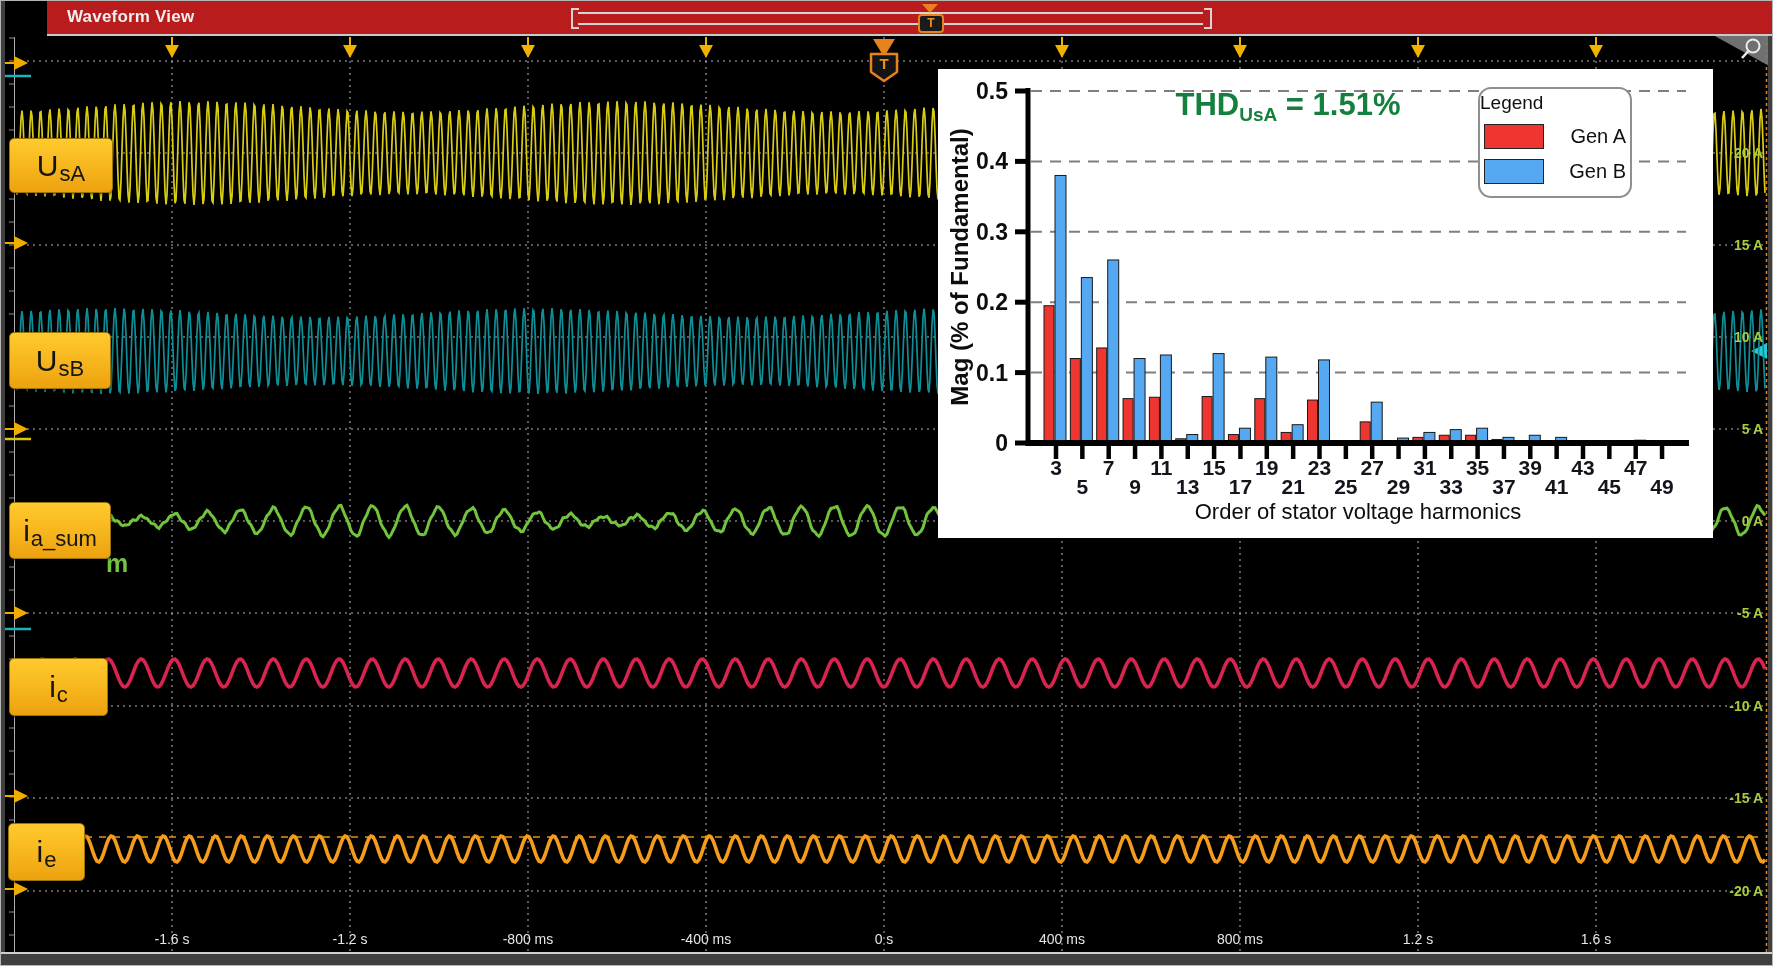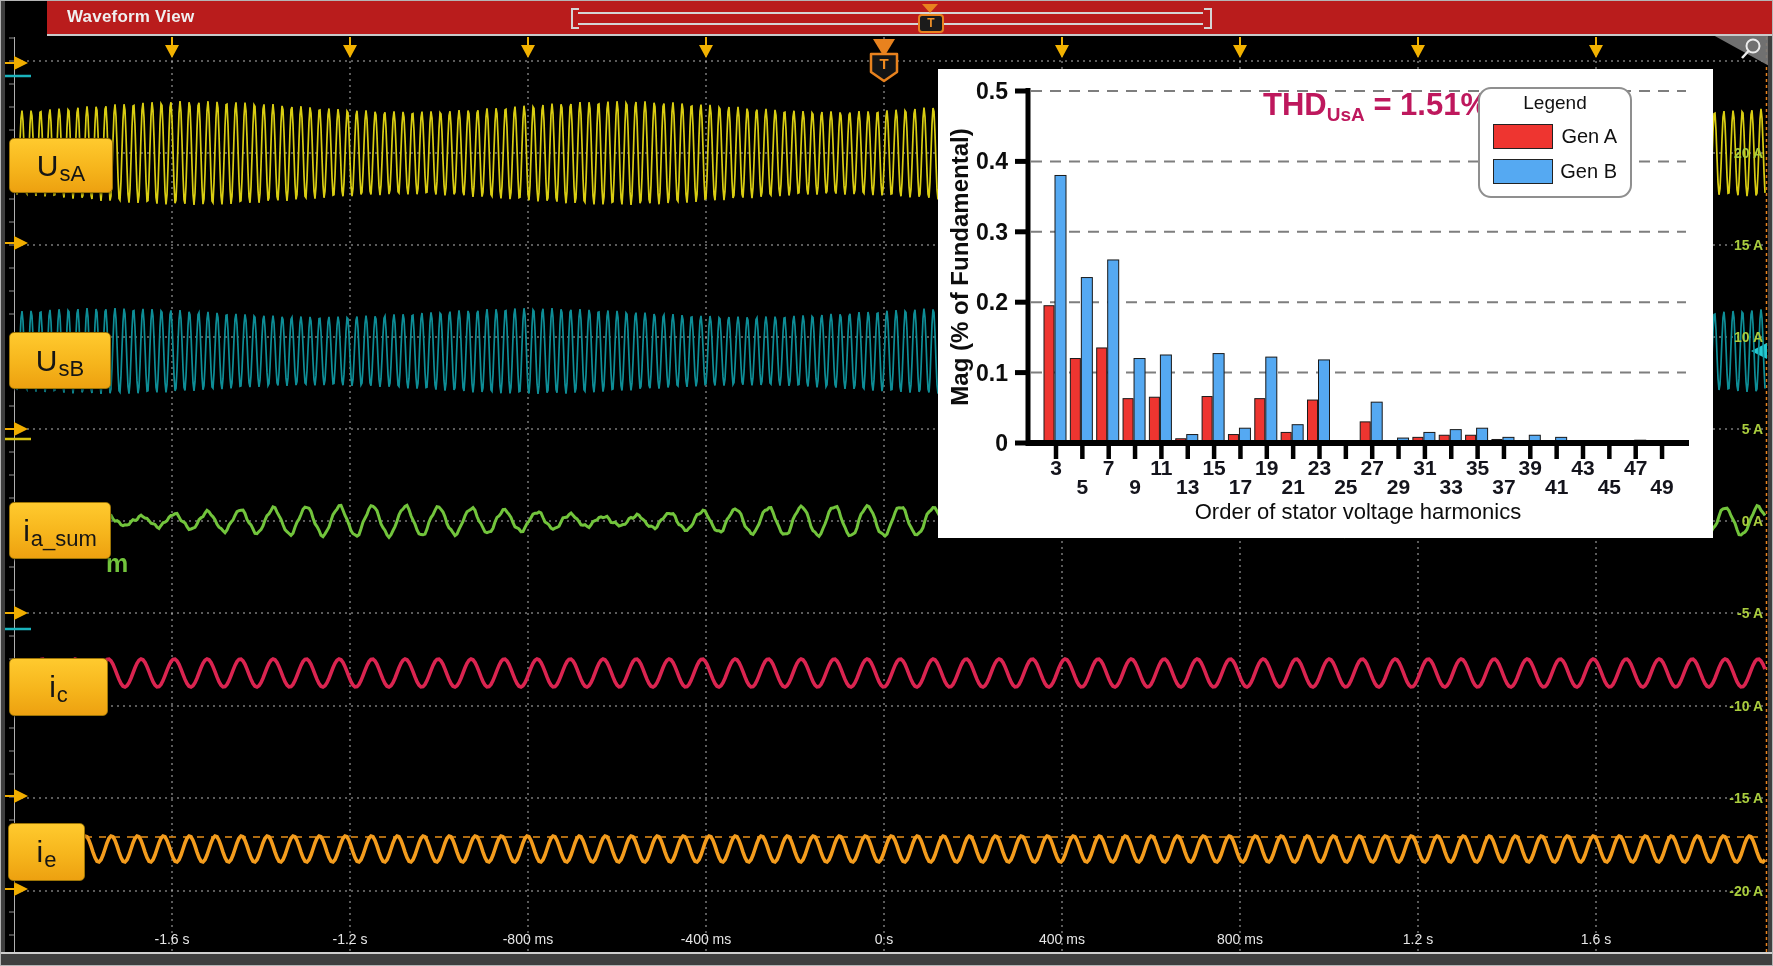--- a/index.html
+++ b/index.html
@@ -14,25 +14,25 @@
   .slider-cap.right{left:1157px;border-right:2px solid #d5d5d5;}
   .tb-trig-tri{position:absolute;left:875px;top:3px;width:0;height:0;border-left:8px solid transparent;border-right:8px solid transparent;border-top:9px solid #e8821e;}
   .tb-trig{position:absolute;left:871px;top:13px;width:22px;height:15px;border:2px solid #e8821e;border-radius:4px;background:#1b1b1b;color:#f0922a;font-size:12px;font-weight:bold;text-align:center;line-height:15px;}
   .footer{position:absolute;left:0;right:0;bottom:0;height:11px;background:#3f3f3f;border-top:2px solid #cfcfcf;z-index:7;}
   #scope-svg{position:absolute;left:0;top:0;z-index:1;}
   #badges .badge{position:absolute;z-index:5;background:linear-gradient(180deg,#ffca2e 0%,#f6b51c 55%,#eda110 100%);border:1px solid #9c7406;border-radius:5px;box-shadow:0 1px 3px rgba(0,0,0,.7);display:flex;align-items:center;justify-content:center;color:#151515;}
   .badge .bmain{font-size:30px;font-weight:500;}
   .badge .bsub{font-size:22px;font-weight:500;transform:translateY(8px);margin-left:1px;}
   .peek{position:absolute;z-index:2;font-size:25px;font-weight:bold;}
   .inset{position:absolute;left:937px;top:68px;width:775px;height:469px;background:#fff;z-index:4;}
-  .thd{position:absolute;left:150px;top:14px;width:400px;text-align:right;color:#be185d;font-weight:bold;font-size:31px;line-height:1.42;z-index:2;}
+  .thd{position:absolute;left:150px;top:14px;width:400px;text-align:center;color:#15803d;font-weight:bold;font-size:31px;line-height:1.42;z-index:2;}
   .thd sub{font-size:19px;font-weight:bold;vertical-align:-6px;}
   .legend{position:absolute;left:540px;top:18px;width:150px;border:2px solid #8f8f8f;border-radius:13px;background:#fff;padding:3px 0 12px 0;z-index:2;}
-  .legend-title{text-align:center;font-size:19px;color:#111;}
-  .legend-row{display:flex;align-items:center;justify-content:space-between;margin-top:10px;padding:0 13px;}
+  .legend-title{font-size:19px;color:#111;}
+  .legend-row{display:flex;align-items:center;justify-content:space-between;margin-top:10px;padding:0 4px;}
   .swatch{width:60px;height:25px;border:1.5px solid #222;box-sizing:border-box;}
   .legend-label{font-size:20px;color:#111;}
   .tlabel{font:14px "Liberation Sans","DejaVu Sans",sans-serif;fill:#e6e6e6;}
   .alabel{font:bold 14px "Liberation Sans","DejaVu Sans",sans-serif;fill:#a9cc3d;}
   .ytick{font:600 23px "Liberation Sans","DejaVu Sans",sans-serif;fill:#0d0d0d;}
   .xtick{font:600 21px "Liberation Sans","DejaVu Sans",sans-serif;fill:#14141c;}
   .axis-label{font:600 24px "Liberation Sans","DejaVu Sans",sans-serif;fill:#0d0d0d;}
   .axis-label-x{font:500 22px "Liberation Sans","DejaVu Sans",sans-serif;fill:#0d0d0d;}
   .magnifier{position:absolute;left:1712px;top:34px;z-index:6;}
 </style>

